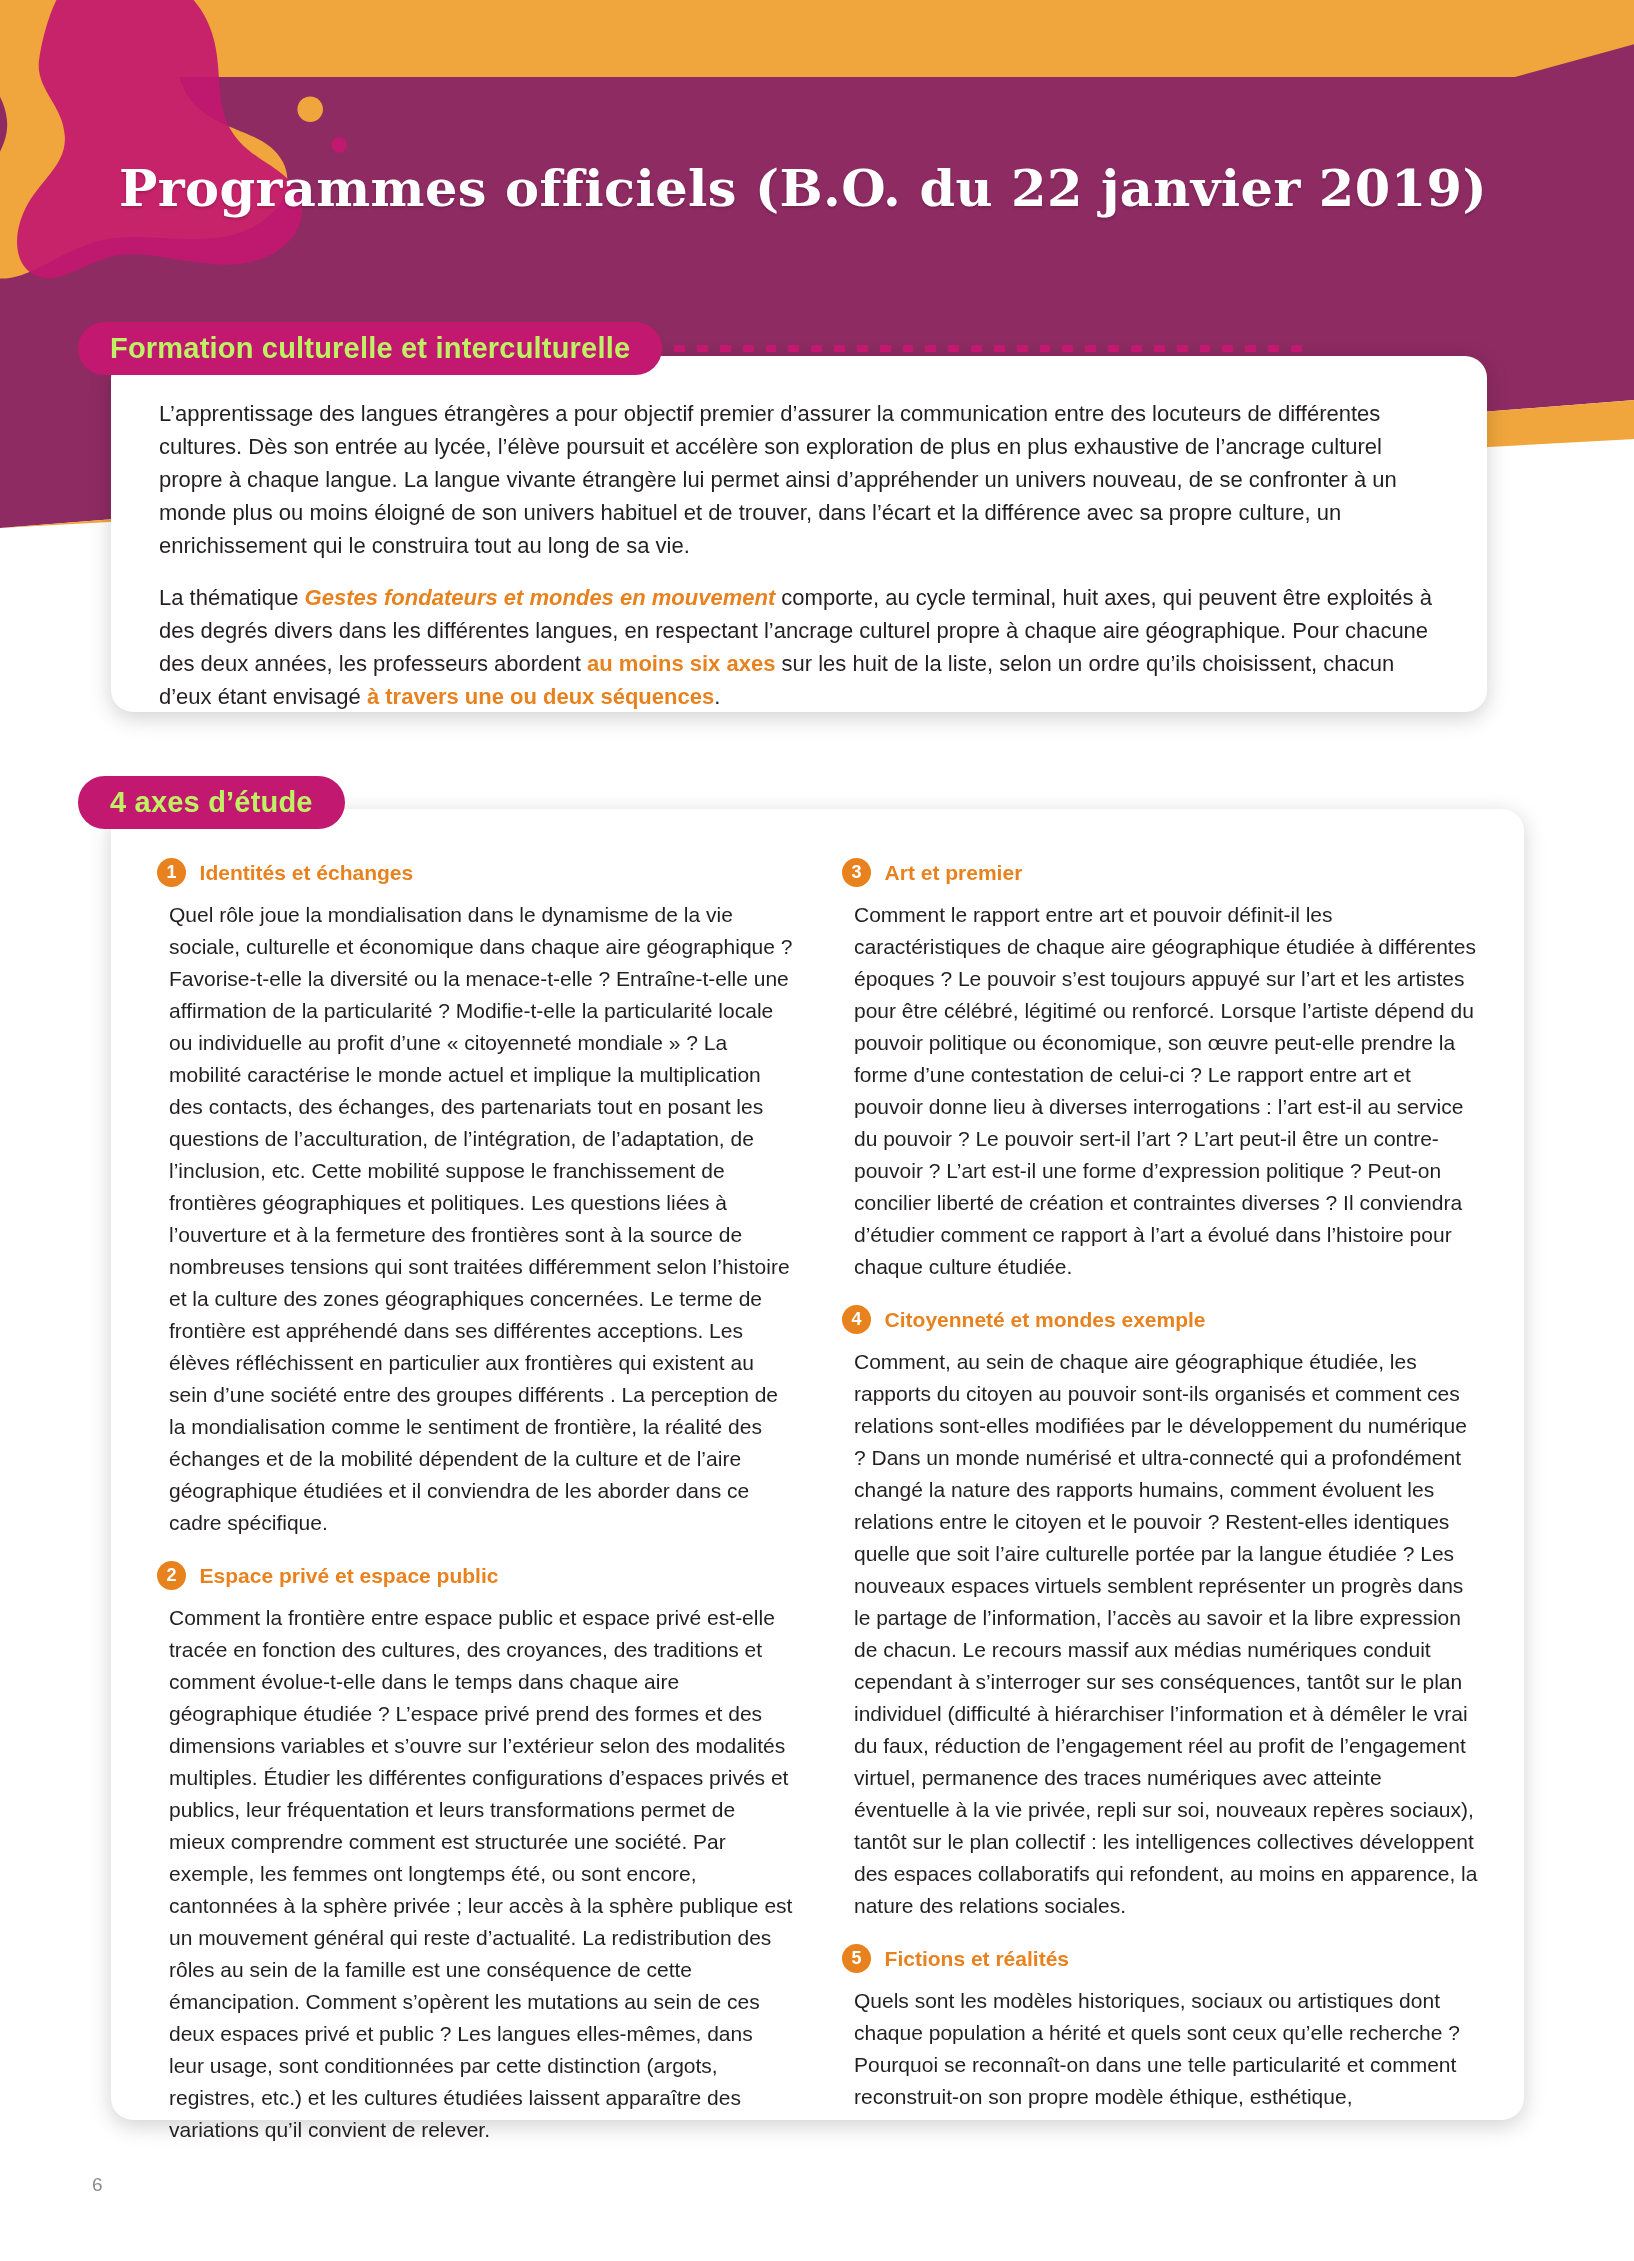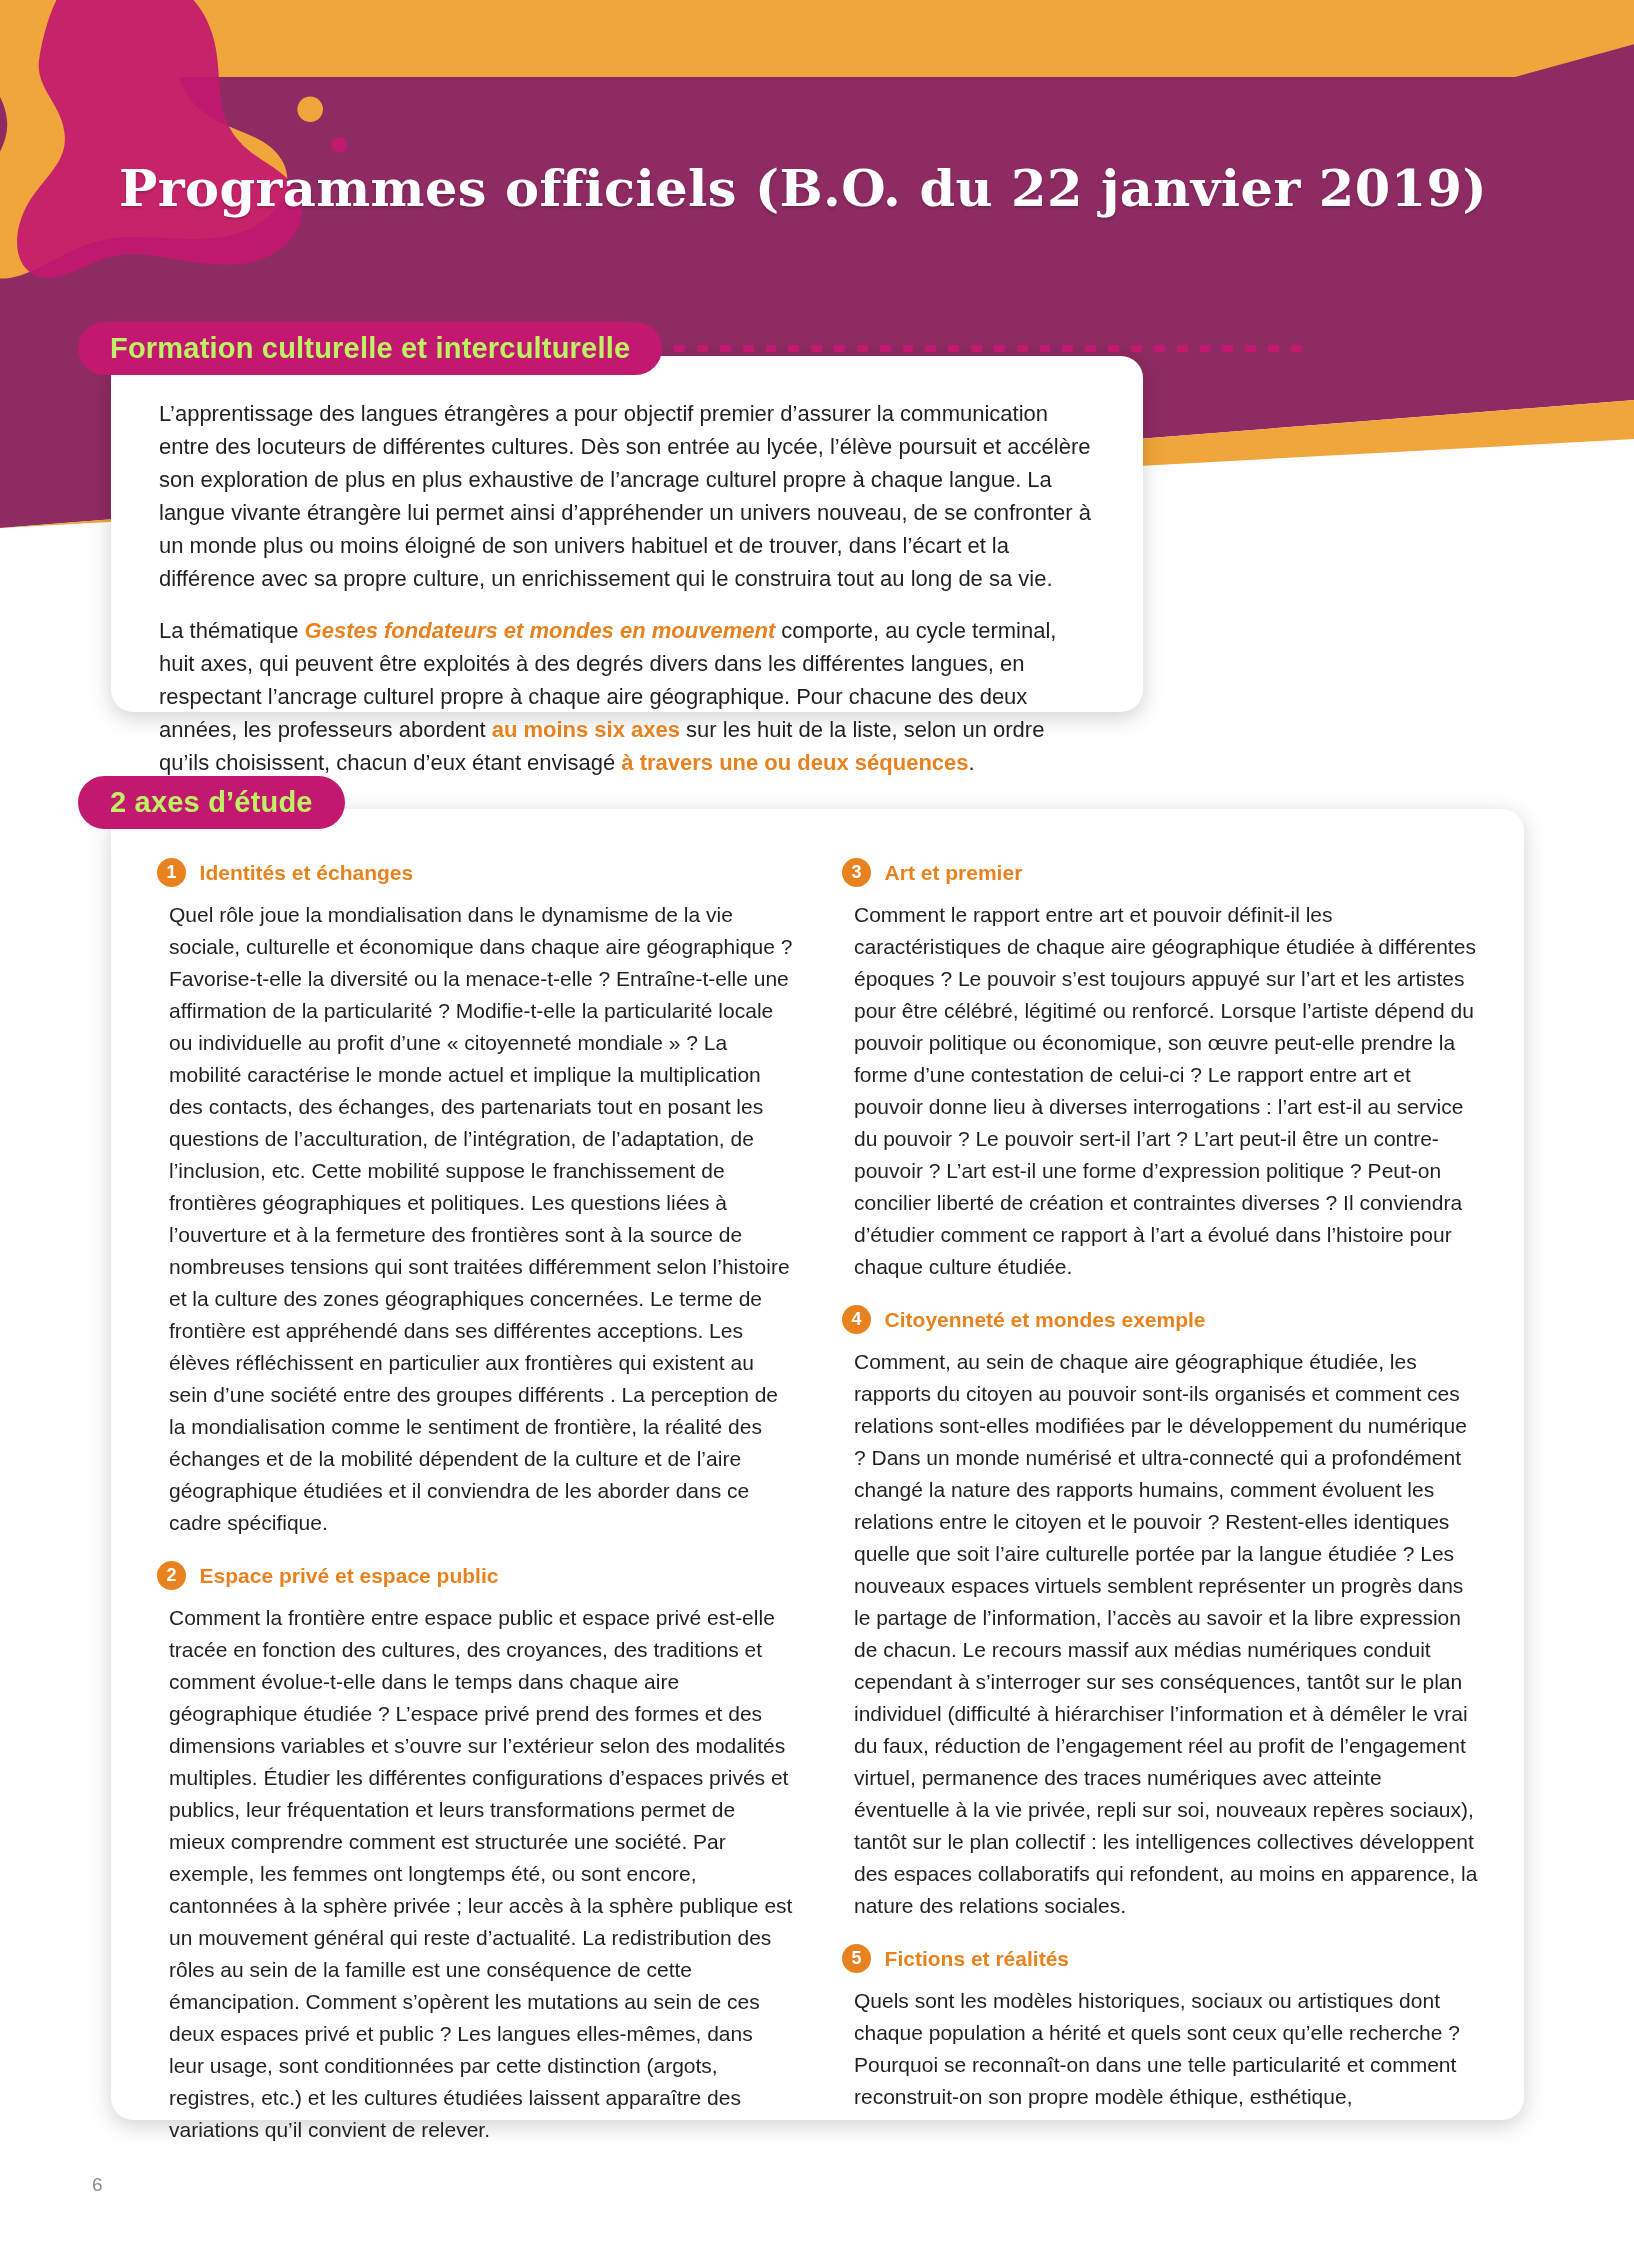--- a/index.html
+++ b/index.html
@@ -59,21 +59,21 @@
     display:flex; gap:12px; align-items:center;
   }
   .dots i { display:block; width:15.3px; height:7.7px; background:#c2186f; border-radius:0.9px;}
 
   
   .card {
     position:absolute; background:#ffffff; border-radius:22px;
     box-shadow:0 5.1px 22px rgba(0,0,0,.18);
     z-index:4;
   }
-  .card-intro { left:111px; top:356px; width:1032px; height:356px; padding:41px 48px 0 48px; }
+  .card-intro { left:111px; top:356px; width:1376px; height:356px; padding:41px 48px 0 48px; }
   .card-axes  { left:111px; top:809px; width:1413px; height:1311px; padding:49px 46px 0 46px; }
 
   p { margin:0 0 19px 0; }
   .intro-text {
     font-size:22px; line-height:33px; color:#231f20;
   }
   .intro-text .em-orange { color:#e8821e; font-style:italic; font-weight:700; }
   .intro-text .hl { color:#e8821e; font-weight:700; }
 
   
@@ -158,21 +158,21 @@
     <i></i>
 </div>
 
 <div class="pill pill-1">Formation culturelle et interculturelle</div>
 
 <div class="card card-intro">
   <p class="intro-text">L’apprentissage des langues étrangères a pour objectif premier d’assurer la communication entre des locuteurs de différentes cultures. Dès son entrée au lycée, l’élève poursuit et accélère son exploration de plus en plus exhaustive de l’ancrage culturel propre à chaque langue. La langue vivante étrangère lui permet ainsi d’appréhender un univers nouveau, de se confronter à un monde plus ou moins éloigné de son univers habituel et de trouver, dans l’écart et la différence avec sa propre culture, un enrichissement qui le construira tout au long de sa vie.</p>
   <p class="intro-text"><span>La thématique </span><span class="em-orange">Gestes fondateurs et mondes en mouvement</span><span> comporte, au cycle terminal, huit axes, qui peuvent être exploités à des degrés divers dans les différentes langues, en respectant l’ancrage culturel propre à chaque aire géographique. Pour chacune des deux années, les professeurs abordent </span><span class="hl">au moins six axes</span><span> sur les huit de la liste, selon un ordre qu’ils choisissent, chacun d’eux étant envisagé </span><span class="hl">à travers une ou deux séquences</span><span>.</span></p>
 </div>
 
-<div class="pill pill-2">2 axes d’étude</div>
+<div class="pill pill-2">4 axes d’étude</div>
 
 <div class="card card-axes">
   <div class="cols">
 
     <div class="col">
 
       <div class="axis-head">
         <span class="num">1</span>
         <span class="axis-title">Identités et échanges</span>
       </div>

